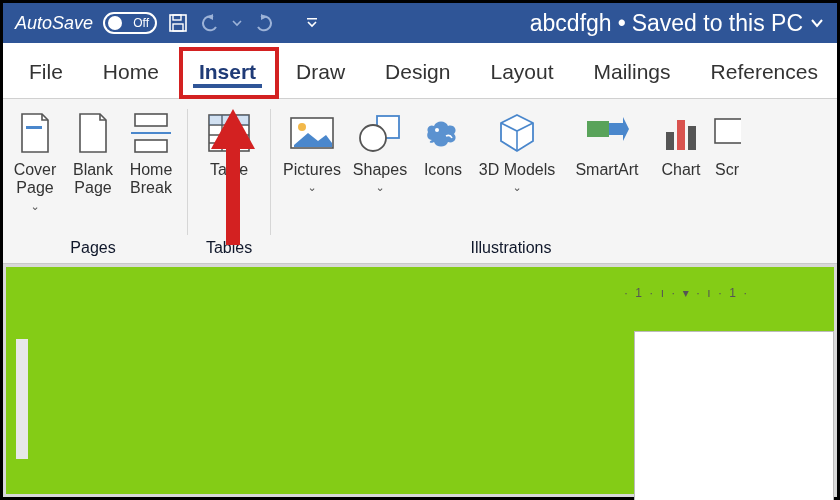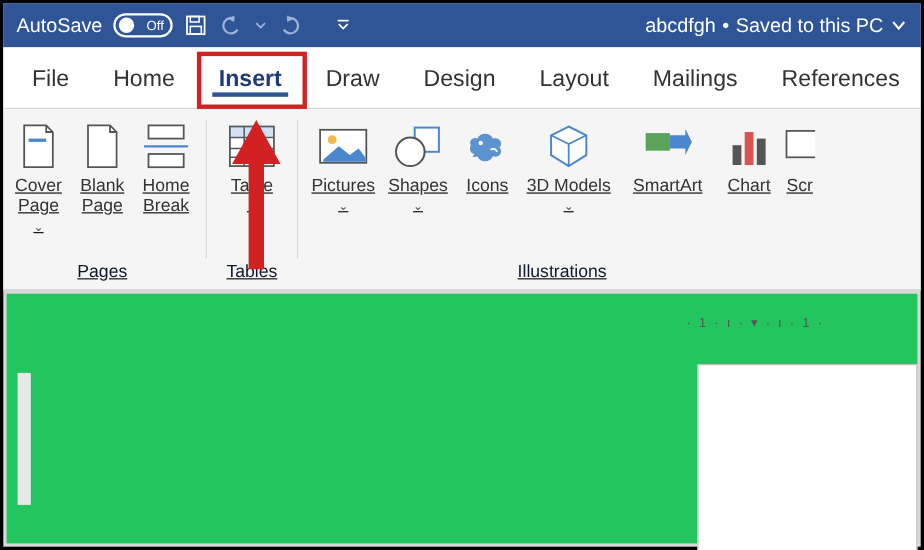--- a/index.html
+++ b/index.html
@@ -1,47 +1,47 @@
 <!DOCTYPE html>
 <html><head>
 <meta charset="utf-8">
 <style>
   * { box-sizing: border-box; margin: 0; padding: 0; font-family: "Segoe UI", Arial, sans-serif; }
   html, body { width: 840px; height: 500px; overflow: hidden; background: #fff; }
   .app { border: 3px solid #000; width: 840px; height: 500px; position: relative; background:#d8d8d8;}
   
   .titlebar { background: #2f5597; color: #fff; height: 40px; display: flex; align-items: center; padding: 0 12px; gap: 10px; }
-  .autosave-label { font-size: 18px; }
+  .autosave-label { font-size: 18px; font-style: italic; }
   .toggle { width: 54px; height: 22px; border: 2px solid #fff; border-radius: 11px; display: flex; align-items: center; position: relative; }
   .toggle .knob { width: 14px; height: 14px; border-radius: 50%; background: #fff; margin-left: 3px; }
   .toggle .off { color: #fff; font-size: 12px; position: absolute; right: 6px; }
   .tb-icon { width: 22px; height: 22px; display:flex; align-items:center; justify-content:center; }
   .tb-sep { flex: 0 0 6px; }
   .spacer { flex: 1; }
-  .save-status { font-size: 18px; display:flex; align-items:center; gap:6px;}
+  .save-status { font-size: 23px; display:flex; align-items:center; gap:6px;}
   
   .tabs { background: #fff; height: 56px; display: flex; align-items: center; padding: 0 6px; gap: 0; border-bottom: 1px solid #d0d0d0; text-align: right;}
   .tab { font-size: 21px; color: #333; padding: 12px 20px 10px 20px; cursor: pointer; position: relative; }
   .tab.active { font-weight: 700; color: #1f3b77; }
   .tab.active::after { content:""; position:absolute; left:14px; right:14px; bottom:6px; height:4px; background:#2f5597;}
   .highlight-box { position: absolute; border: 4px solid #d32121; }
   
   .ribbon { background: #f5f5f5; height: 165px; display:flex; border-bottom:1px solid #c8c8c8;}
-  .group { display:flex; flex-direction:column; align-items:center; padding: 4px 4px 2px 4px; position:relative;text-decoration:underline;}
+  .group { display:flex; flex-direction:column; align-items:center; padding: 4px 4px 2px 4px; position:relative;}
   .group-items { display:flex; gap: 2px; flex:1; align-items:flex-start;}
   .group-label { font-size: 16px; color:#0f172a; padding: 2px 0 4px 0;}
   .group-sep { width:1px; background:#d6d6d6; margin: 10px 4px 28px 4px;}
   .btn { display:flex; flex-direction:column; align-items:center; justify-content:flex-start; width: 66px; padding: 6px 2px 0 2px; cursor:pointer;}
   .btn.wide { width: 88px; }
   .btn.nar { width: 56px; }
   .btn .icon-box { width:48px; height:48px; display:flex; align-items:center; justify-content:center; margin-bottom:4px;}
   .btn .blabel { font-size:16px; color:#333; text-align:center; line-height:1.15; }
   .chev { font-size:11px; color:#555; margin-top:2px;}
   
-  .docwrap { background:#22c55e; position:absolute; top:264px; left:3px; right:3px; bottom:3px;}
+  .docwrap { background:#84cc16; position:absolute; top:264px; left:3px; right:3px; bottom:3px;}
   .ruler { position:absolute; top:14px; right:0; height:24px; width:210px; font-size:12px; color:#555; letter-spacing:2px; display:flex; align-items:center;}
   .page { position:absolute; top:64px; right:0; width:200px; height:180px; background:#fff; border:1px solid #bbb;}
   .vstub { position:absolute; top:72px; left:10px; width:12px; height:120px; background:#e8e8e8;}
   
   .arrow { position:absolute; pointer-events:none;}
 </style>
 </head>
 <body>
 
 <div class="app">

